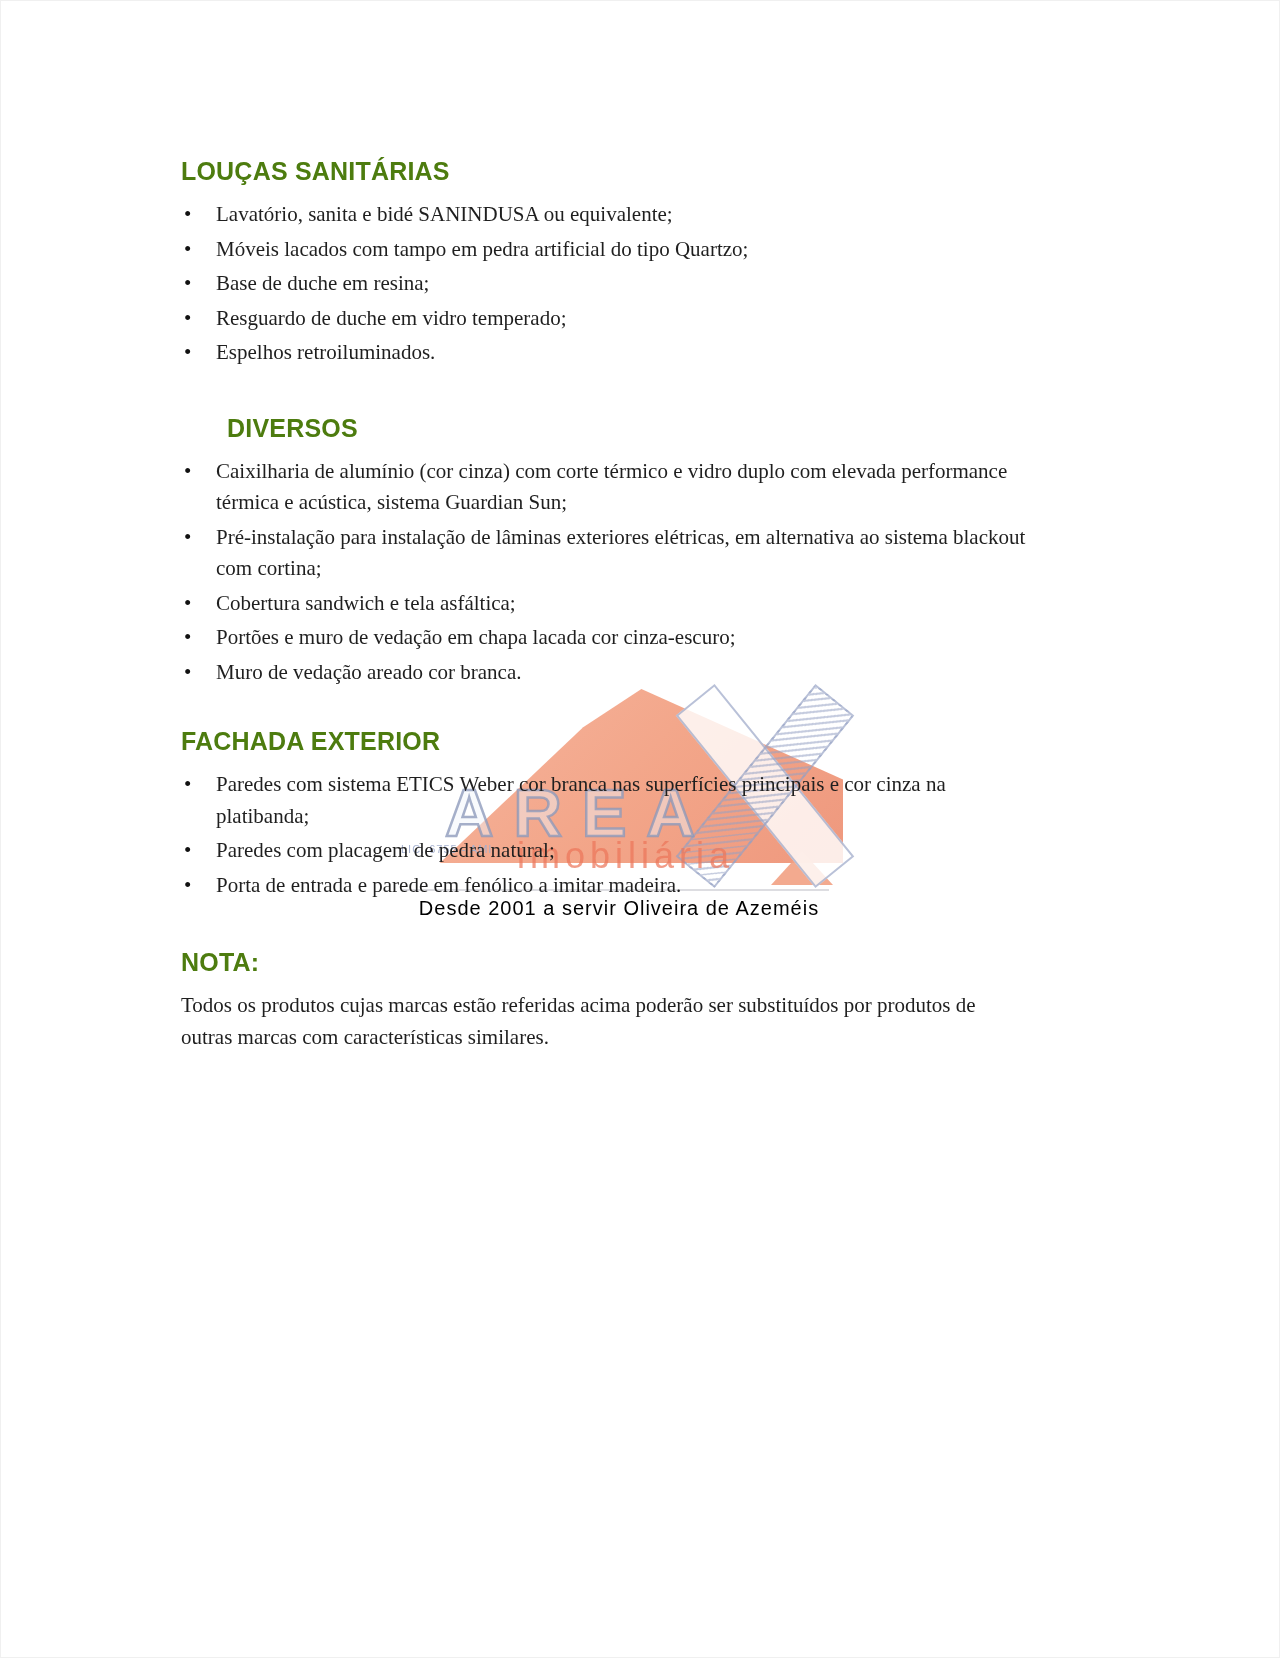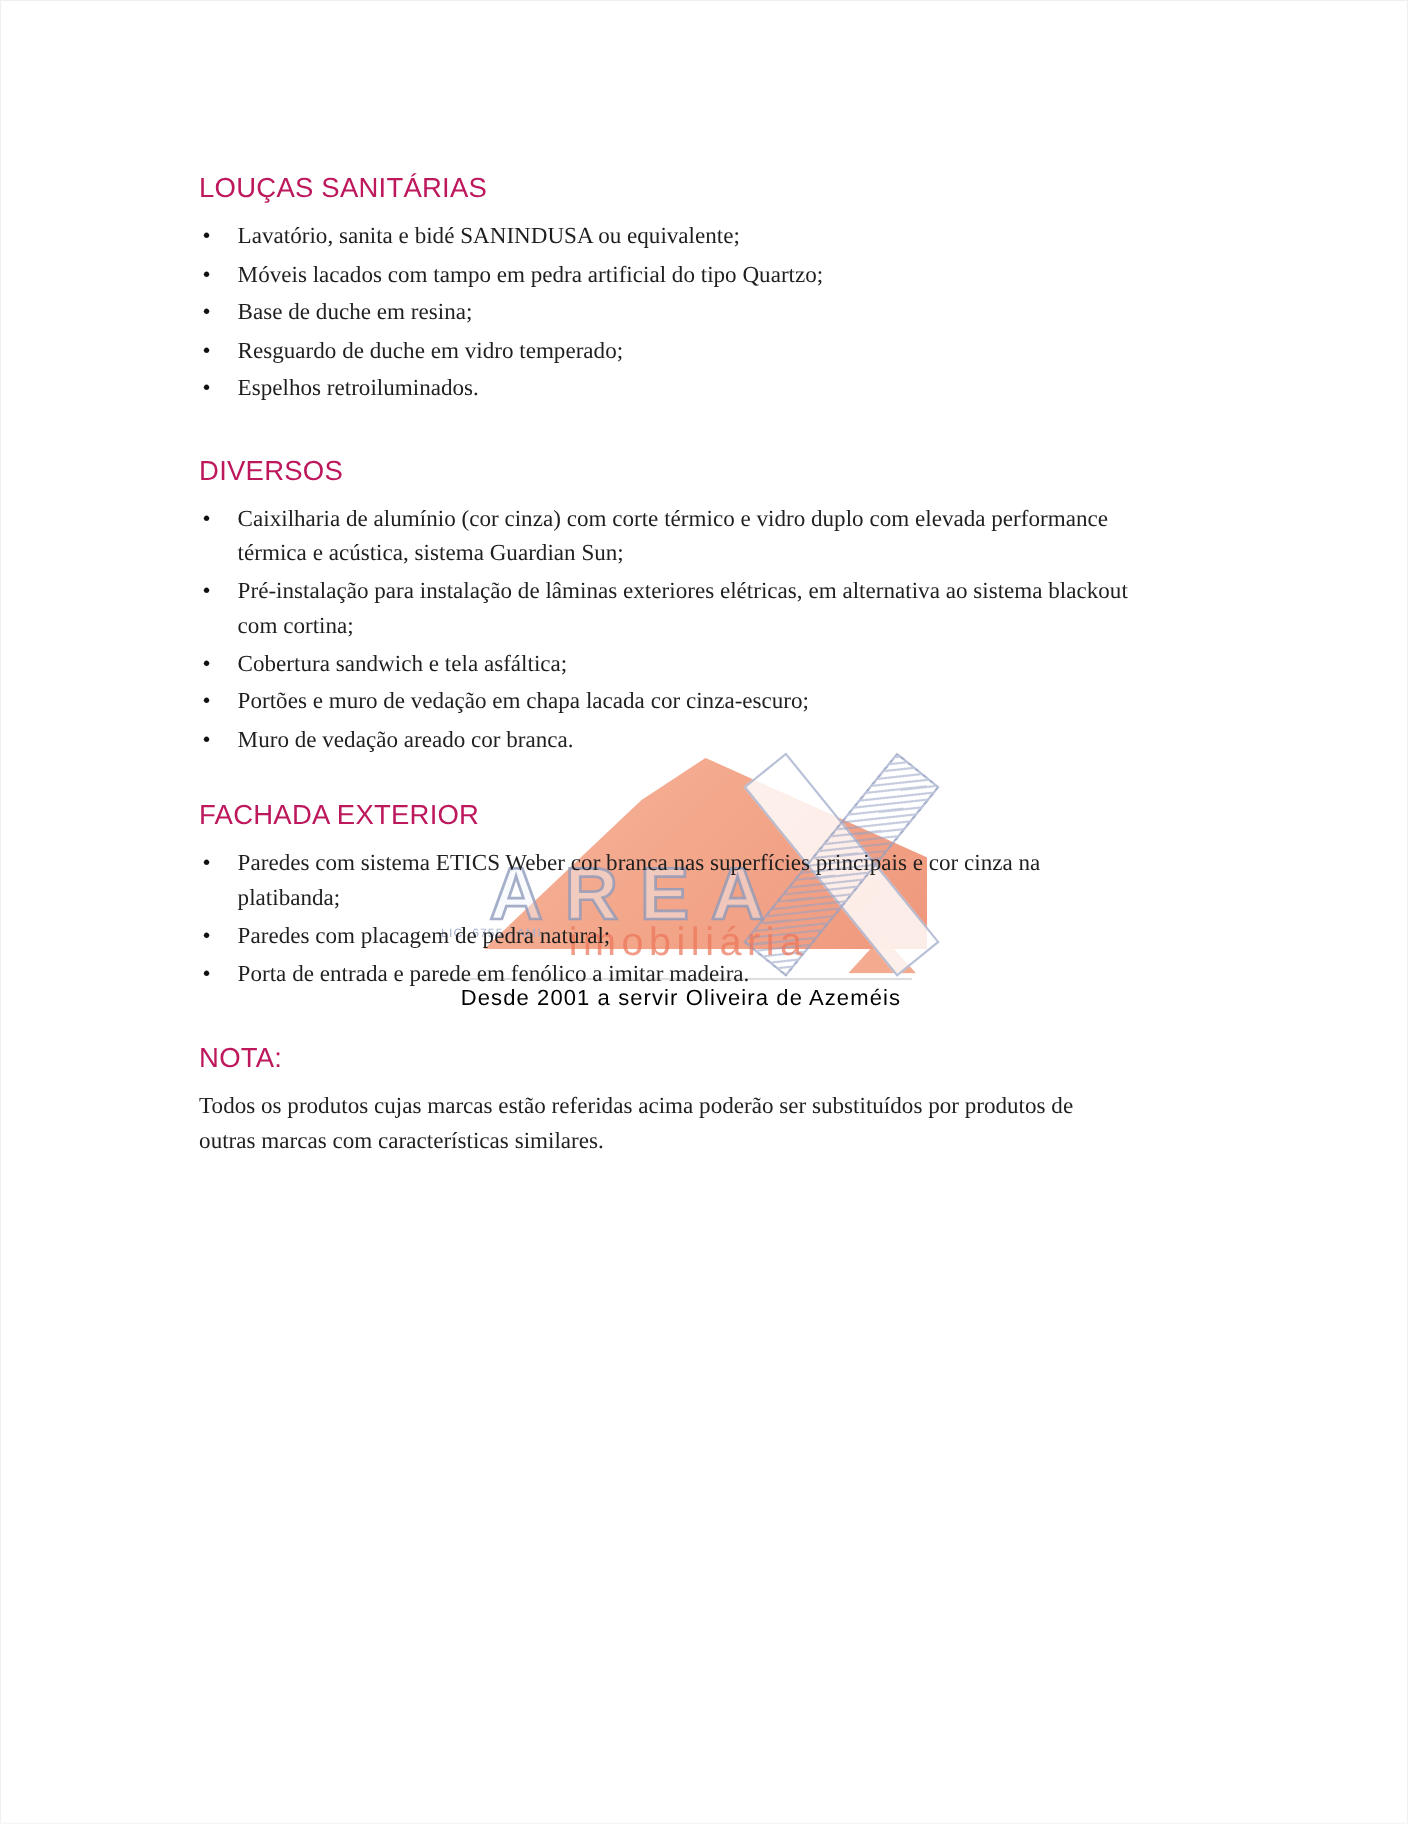--- a/index.html
+++ b/index.html
@@ -13,29 +13,29 @@
     font-family:"Liberation Serif", serif;
     color:#1f1f1f;
   }
   .content{
     position:relative;
     z-index:2;
     padding:155px 100px 0 180px;
   }
   .section h2, .note h2{
     font-family:"Liberation Sans", sans-serif;
-    font-weight:normal;
+    font-weight:bold;
     font-size:25px;
     line-height:30px;
-    color:#be185d;
+    color:#4d7c0f;
     margin:0 0 13px 0;
     letter-spacing:0.2px;
   }
   .section + .section h2{margin-top:44px;}
-  .section.s2 h2{margin-top:44px;}
+  .section.s2 h2{margin-top:44px;margin-left:46px;}
   .section.s3 h2{margin-top:38px;}
   ul.speclist{
     margin:0;padding:0;list-style:none;
     width:850px;
   }
   ul.speclist li{
     position:relative;
     padding-left:35px;
     font-size:21px;
     line-height:31.5px;

